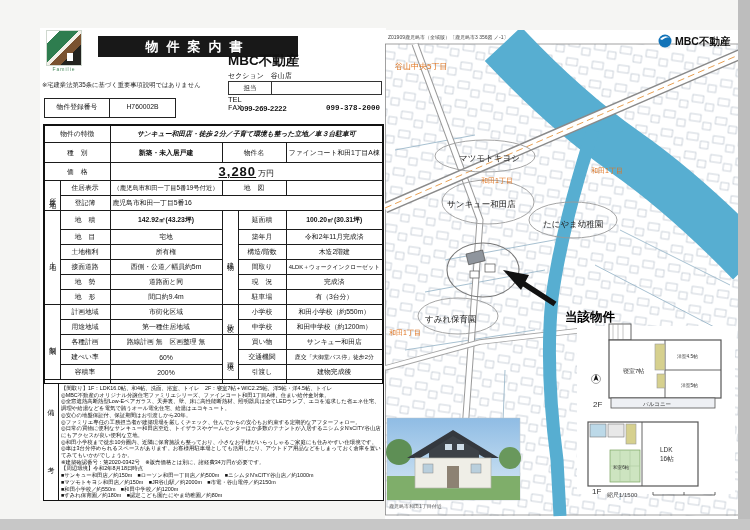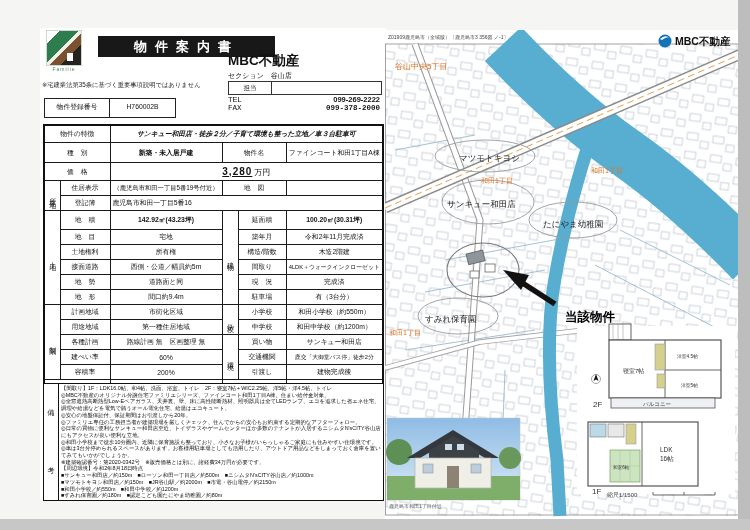--- a/index.html
+++ b/index.html
@@ -11,21 +11,21 @@
   }
   .strip-right{position:absolute;right:0;top:0;width:12px;height:530px;background:#bdbdbd;}
   .strip-bottom{position:absolute;left:0;bottom:0;width:750px;height:11px;background:#c7c7c7;}
 
   
   .sheet{position:absolute;left:40px;top:28px;width:346px;height:472px;background:#fff;}
   .logo{position:absolute;left:6px;top:2px;width:34px;height:34px;border:1px solid #cfd8cf;
     background:linear-gradient(135deg,#ffffff 0 18%,#2e7d4f 18% 46%,#f2efe8 46% 54%,#7a5230 54% 70%,#23231f 70% 100%);}
   .logo-house{position:absolute;left:20px;top:22px;width:6px;height:8px;background:#fff;}
   .logo-brand{position:absolute;left:4px;top:38px;width:40px;text-align:center;font-size:5px;color:#4a8c5f;letter-spacing:1px;}
-  .titlebar{position:absolute;left:58px;top:8px;width:177px;height:21px;background:#181818;color:#fff;
+  .titlebar{position:absolute;left:58px;top:8px;width:200px;height:21px;background:#181818;color:#fff;
     font-size:13px;font-weight:bold;letter-spacing:8px;text-align:center;line-height:21px;}
   .disclaimer{position:absolute;left:2px;top:53px;font-size:6.3px;color:#222;}
   .company{position:absolute;left:188px;top:24px;font-size:13.5px;font-weight:bold;}
   .section{position:absolute;left:188px;top:43px;font-size:7px;}
   .contact-box{position:absolute;left:188px;top:53px;width:152px;height:12px;border:1px solid #333;display:flex;}
   .contact-label{width:42px;border-right:1px solid #333;font-size:6.5px;line-height:11px;text-align:center;}
   .telfax{position:absolute;left:188px;width:152px;display:flex;justify-content:space-between;font-size:7.5px;}
   .telfax b{font-weight:bold;margin-left:12px;}
   .reg-box{position:absolute;left:4px;top:70px;width:130px;height:18px;border:1.2px solid #222;display:flex;}
   .reg-box .lab{width:64px;border-right:1px solid #222;font-size:6.8px;text-align:center;line-height:16px;}
@@ -35,21 +35,21 @@
   table.main td{border:1px solid #1b1b1b;font-size:6.8px;padding:0 2px;text-align:center;vertical-align:middle;
     overflow:hidden;white-space:nowrap;height:14px;background:#fff;}
   table.main{border:2px solid #111;}
   .vtext{writing-mode:vertical-rl;text-orientation:upright;letter-spacing:2px;font-size:7px;display:inline-block;}
   tr.r-feat td{height:16px;}
   .feat-v{font-weight:bold;font-style:italic;font-size:8.2px;}
   tr.r-type td{height:19px;}
   .type-v{font-weight:bold;font-size:11px;}
   .name-v{font-size:6.4px;}
   tr.r-price td{height:17px;}
-  .price-n{font-size:10px;font-weight:bold;letter-spacing:1px;text-decoration:underline;}
+  .price-n{font-size:13px;font-weight:bold;letter-spacing:1px;text-decoration:underline;}
   .price-u{font-size:8px;}
   tr.r-land0 td{height:18px;}
   .bigv{font-size:10.3px;font-weight:bold;white-space:nowrap;}
   tr.r-deal td{height:15px;}
   .notes{position:absolute;left:3px;top:355px;width:339px;height:116px;border:1.6px solid #111;display:flex;background:#fff;}
   .notes-lab{width:14px;border-right:1px solid #111;display:flex;flex-direction:column;justify-content:space-around;
     align-items:center;font-size:7px;}
   .notes-body{flex:1;padding:1px 2px;overflow:hidden;}
   .note-line{font-size:5.4px;line-height:1.24;text-align:left;color:#101010;}
 
@@ -67,21 +67,21 @@
     </div>
   <div class="logo-brand">Familie</div>
   <div class="titlebar">物件案内書</div>
   <div class="disclaimer">※宅建業法第35条に基づく重要事項説明ではありません</div>
 
   <div class="company">MBC不動産</div>
   <div class="section">セクション　谷山店</div>
   <div class="contact-box">
     <div class="contact-label">担当</div>
   </div>
-  <div class="telfax" style="top:67px;">
+  <div class="telfax" style="top:67px;flex-direction:column;">
     <span>TEL</span>
     <b>099-269-2222</b>
   </div>
   <div class="telfax" style="top:76px;font-family:Liberation Mono, monospace;">
     <span>FAX</span>
     <b>099-378-2000</b>
   </div>
 
   <div class="reg-box">
     <div class="lab">物件登録番号</div>

